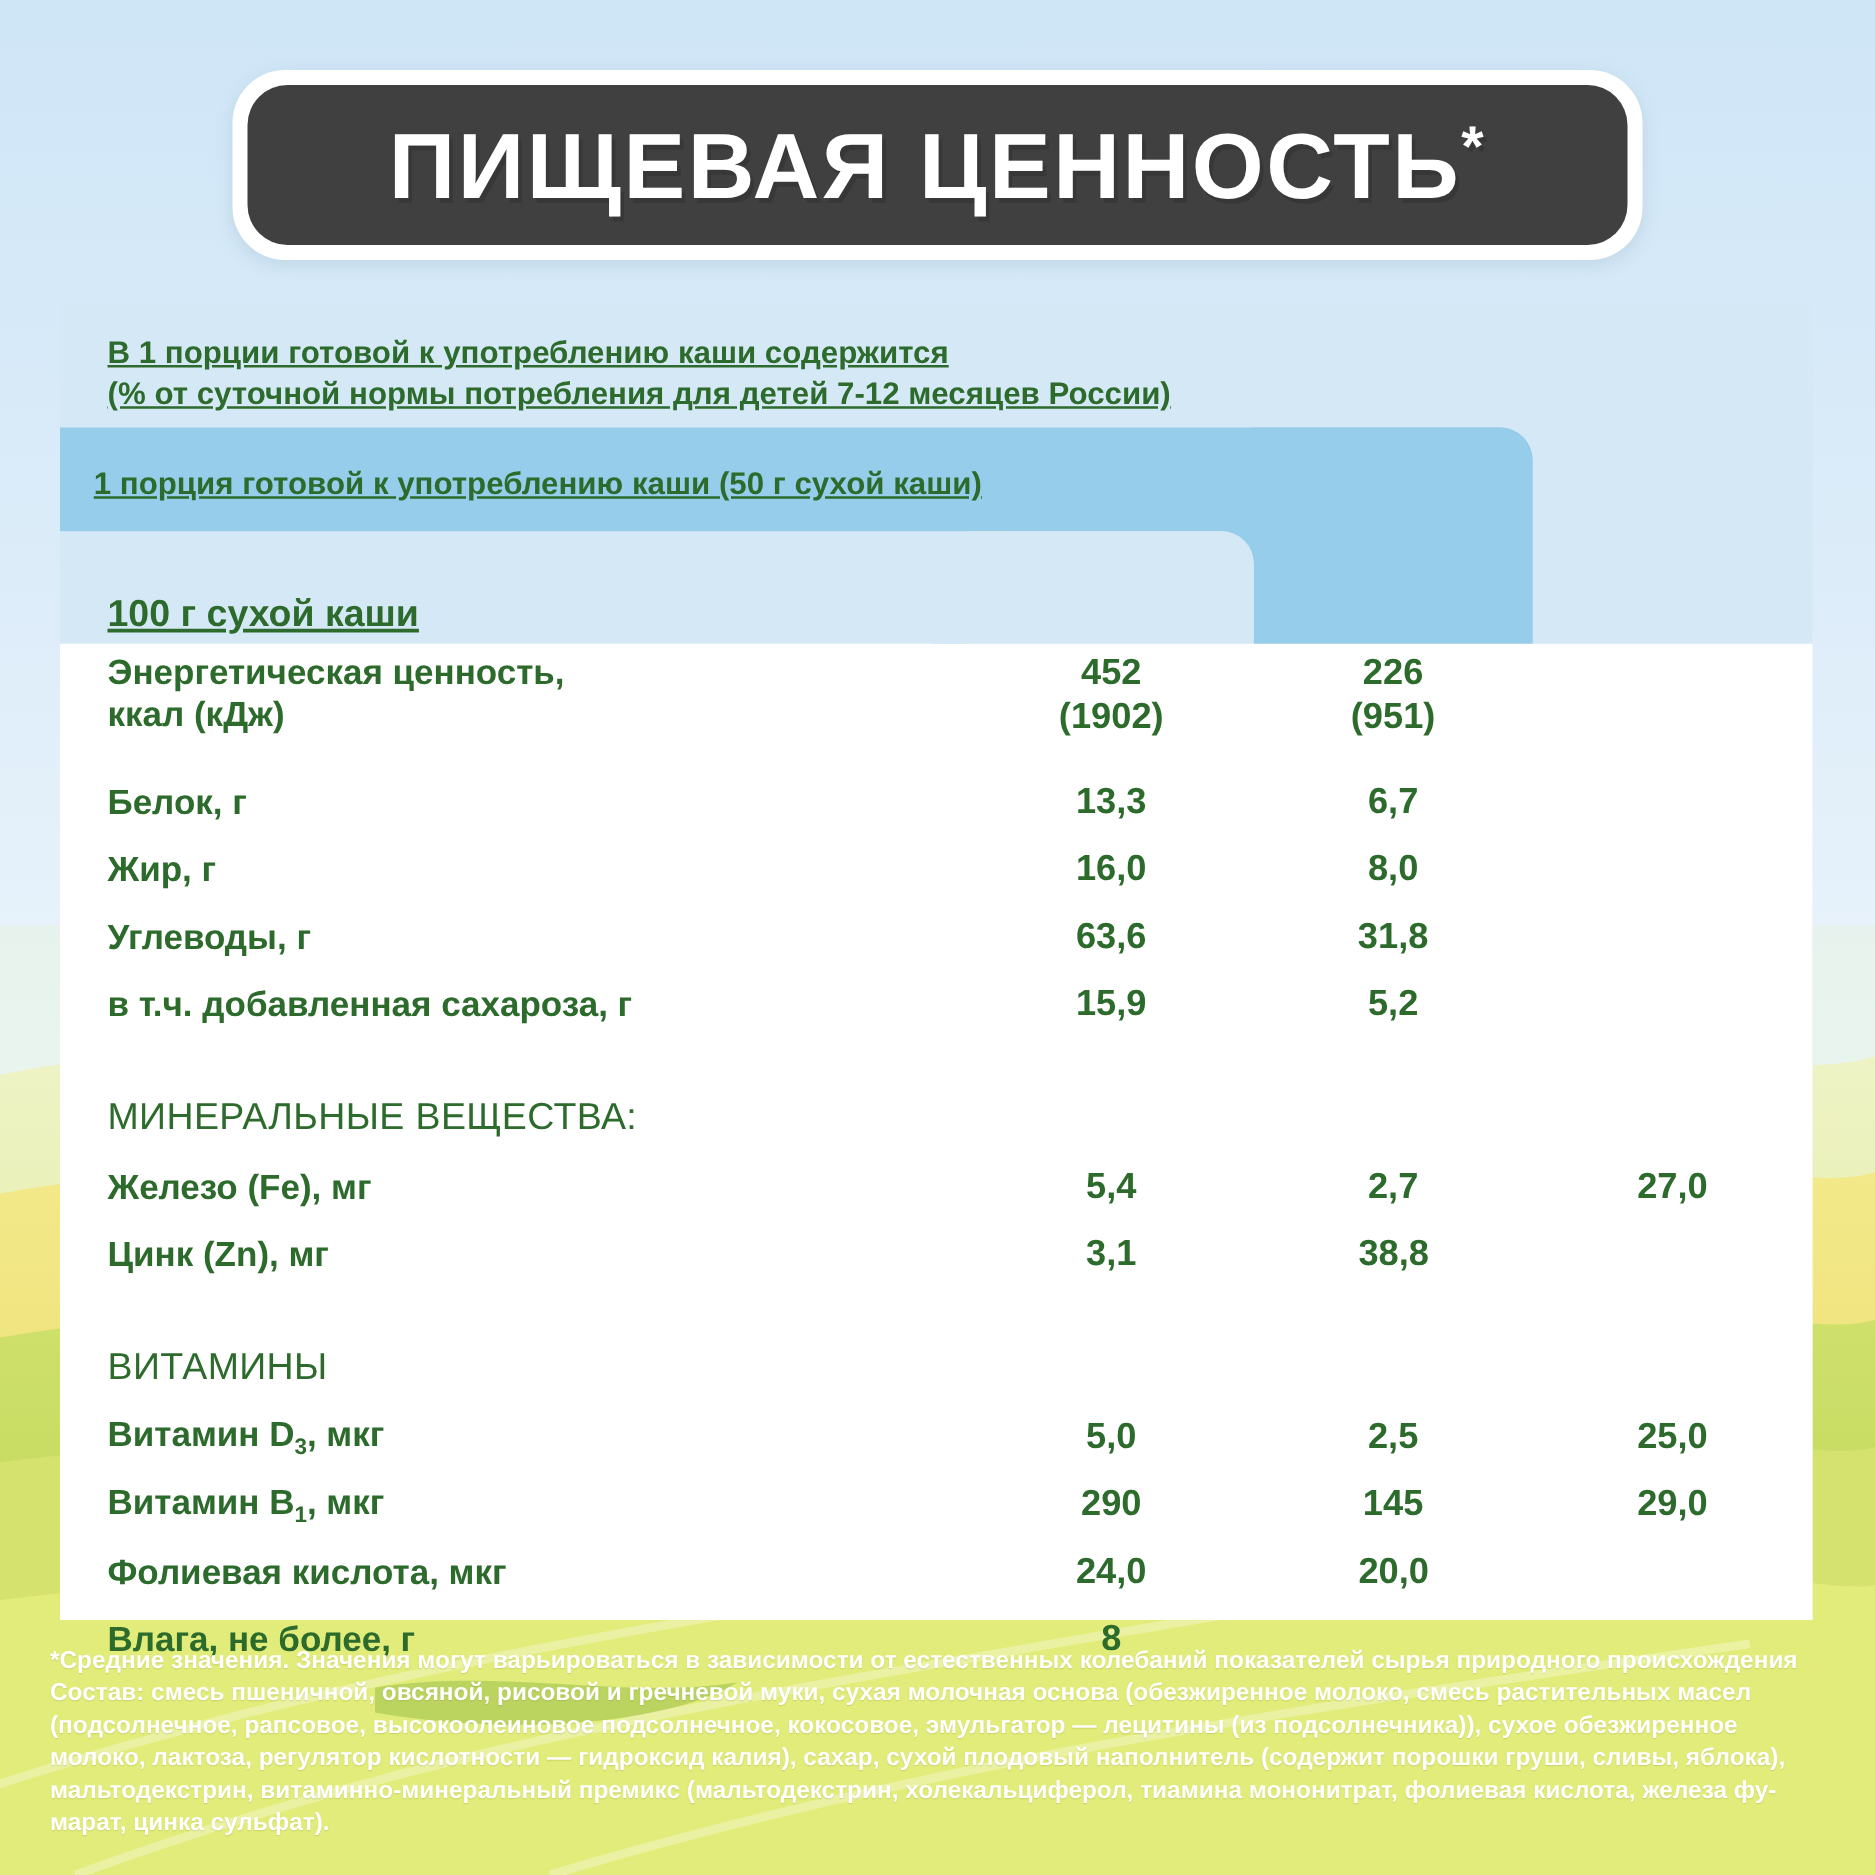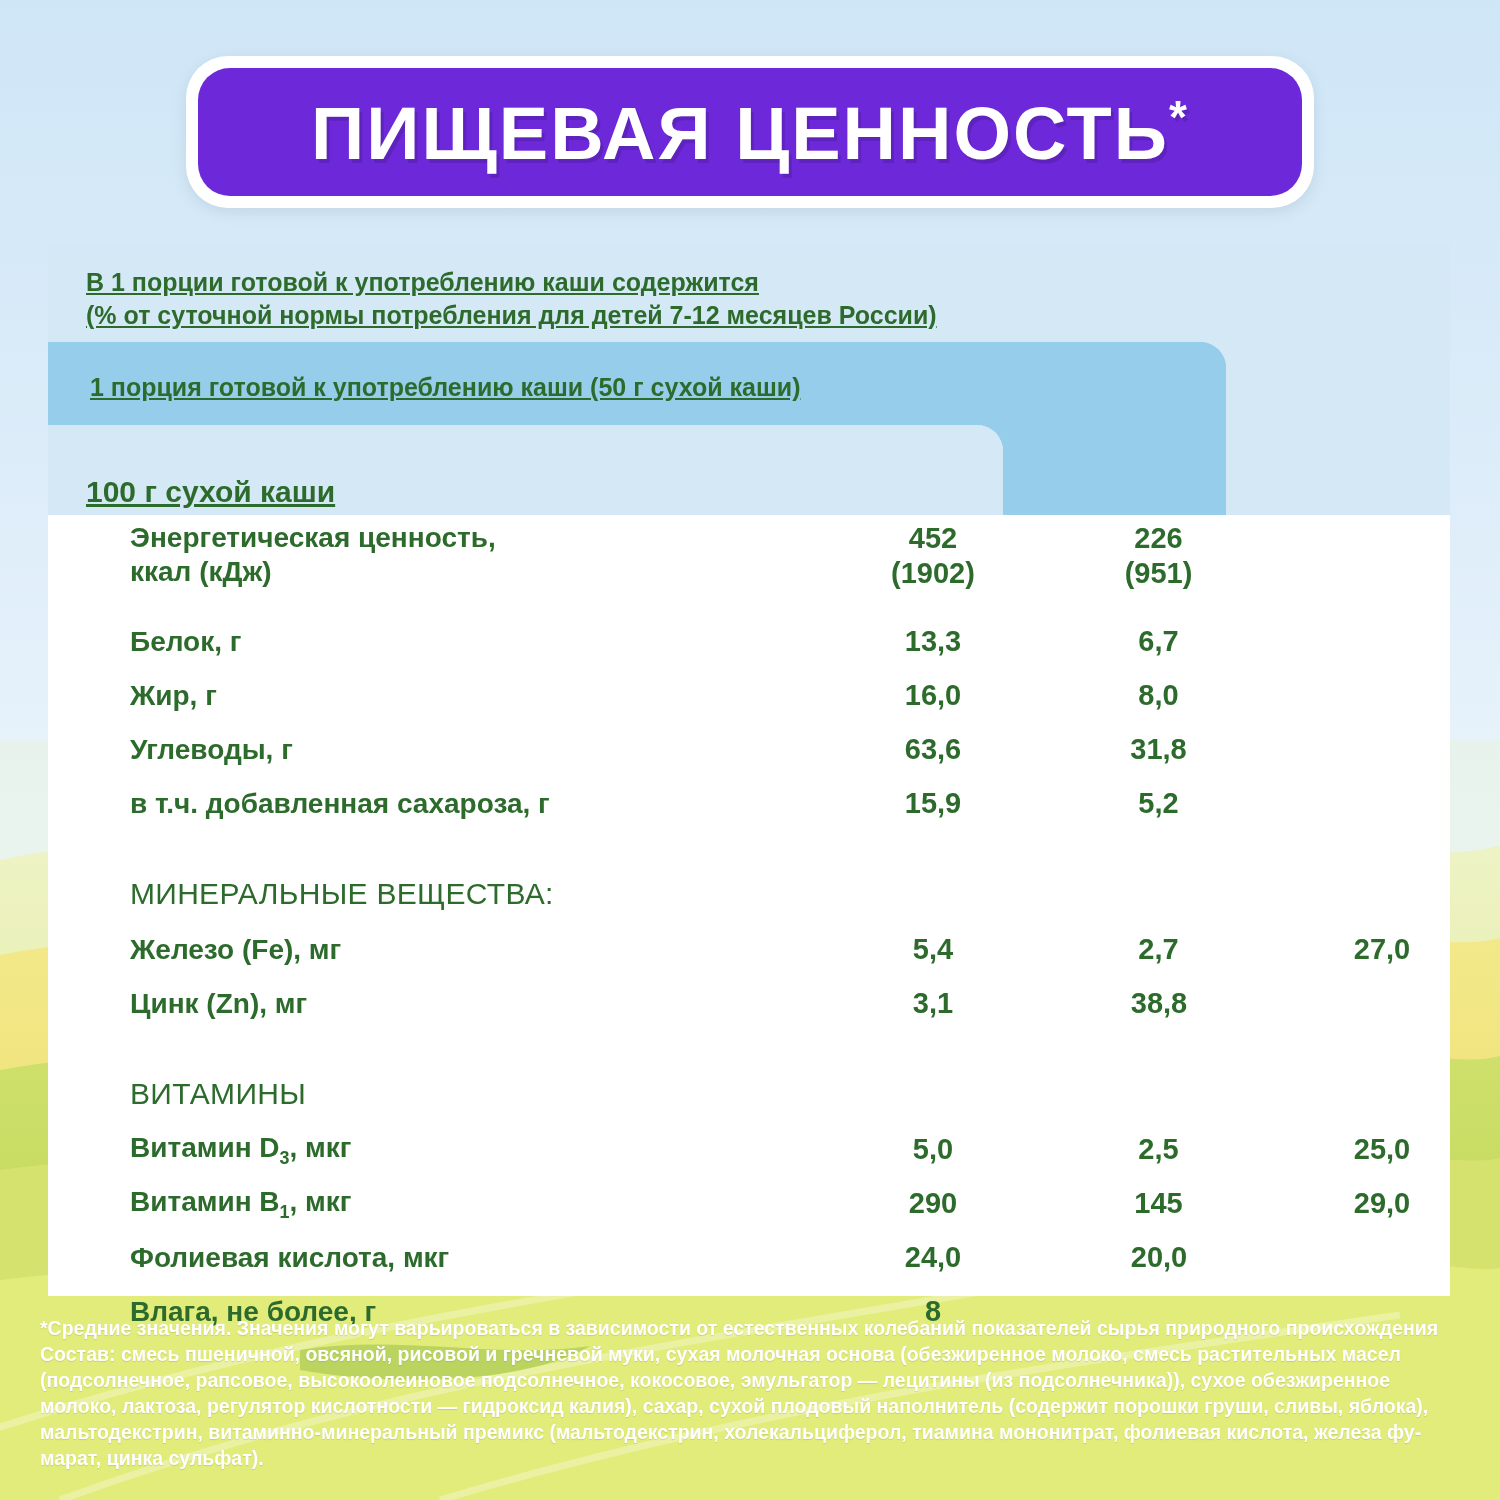--- a/index.html
+++ b/index.html
@@ -35,21 +35,21 @@
     top: 56px;
     width: 1128px;
     height: 152px;
     background: #ffffff;
     border-radius: 42px;
     box-shadow: 0 4px 14px rgba(120,150,170,0.22);
   }
   .badge {
     position: absolute;
     left: 12px; top: 12px; right: 12px; bottom: 12px;
-    background: #6d28d9;
+    background: #404040;
     border-radius: 32px;
     display: flex;
     align-items: center;
     justify-content: center;
   }
   .badge-text {
     color: #ffffff;
     font-size: 74px;
     font-weight: bold;
     letter-spacing: 2px;
@@ -100,21 +100,21 @@
 
   .band-label {
     position: absolute;
     color: #2d6b2d;
     font-weight: bold;
     line-height: 1.32;
     white-space: pre-line;
     text-decoration: underline;
   }
   .lbl-outer { left: 38px; top: 23px;  font-size: 25px; }
-  .lbl-mid   { left: 42px; top: 128px; font-size: 25px; }
+  .lbl-mid   { left: 27px; top: 128px; font-size: 25px; }
   .lbl-inner { left: 38px; top: 206px; font-size: 30px; margin-top: 23px; }
 
   
   .body-area {
     position: absolute;
     left: 0; top: 272px;
     width: 1402px;
     height: 781px;
     background: #ffffff;
   }
@@ -134,21 +134,20 @@
   }
   .col-1 { left: 727px; width: 228px; top: 182px;  height: 871px; background: #d5e8f5; border-top-right-radius: 26px; }
   .col-2 { left: 955px; width: 223px; top: 99px;   height: 954px; background: #95cdea; border-top-right-radius: 26px; }
   .col-3 { left: 1178px; width: 224px; top: 0px;   height: 1053px; background: #d5e8f5; }
 
   
   .rows {
     position: absolute;
     left: 0; top: 272px;
     width: 1402px;
-    margin-left: 44px;
   }
   .row {
     position: relative;
     display: flex;
     align-items: flex-start;
     height: 54px;
   }
   .row.tall { height: 100px; }
   .row.gap  { height: 34px; }
   .row.section { height: 58px; }

